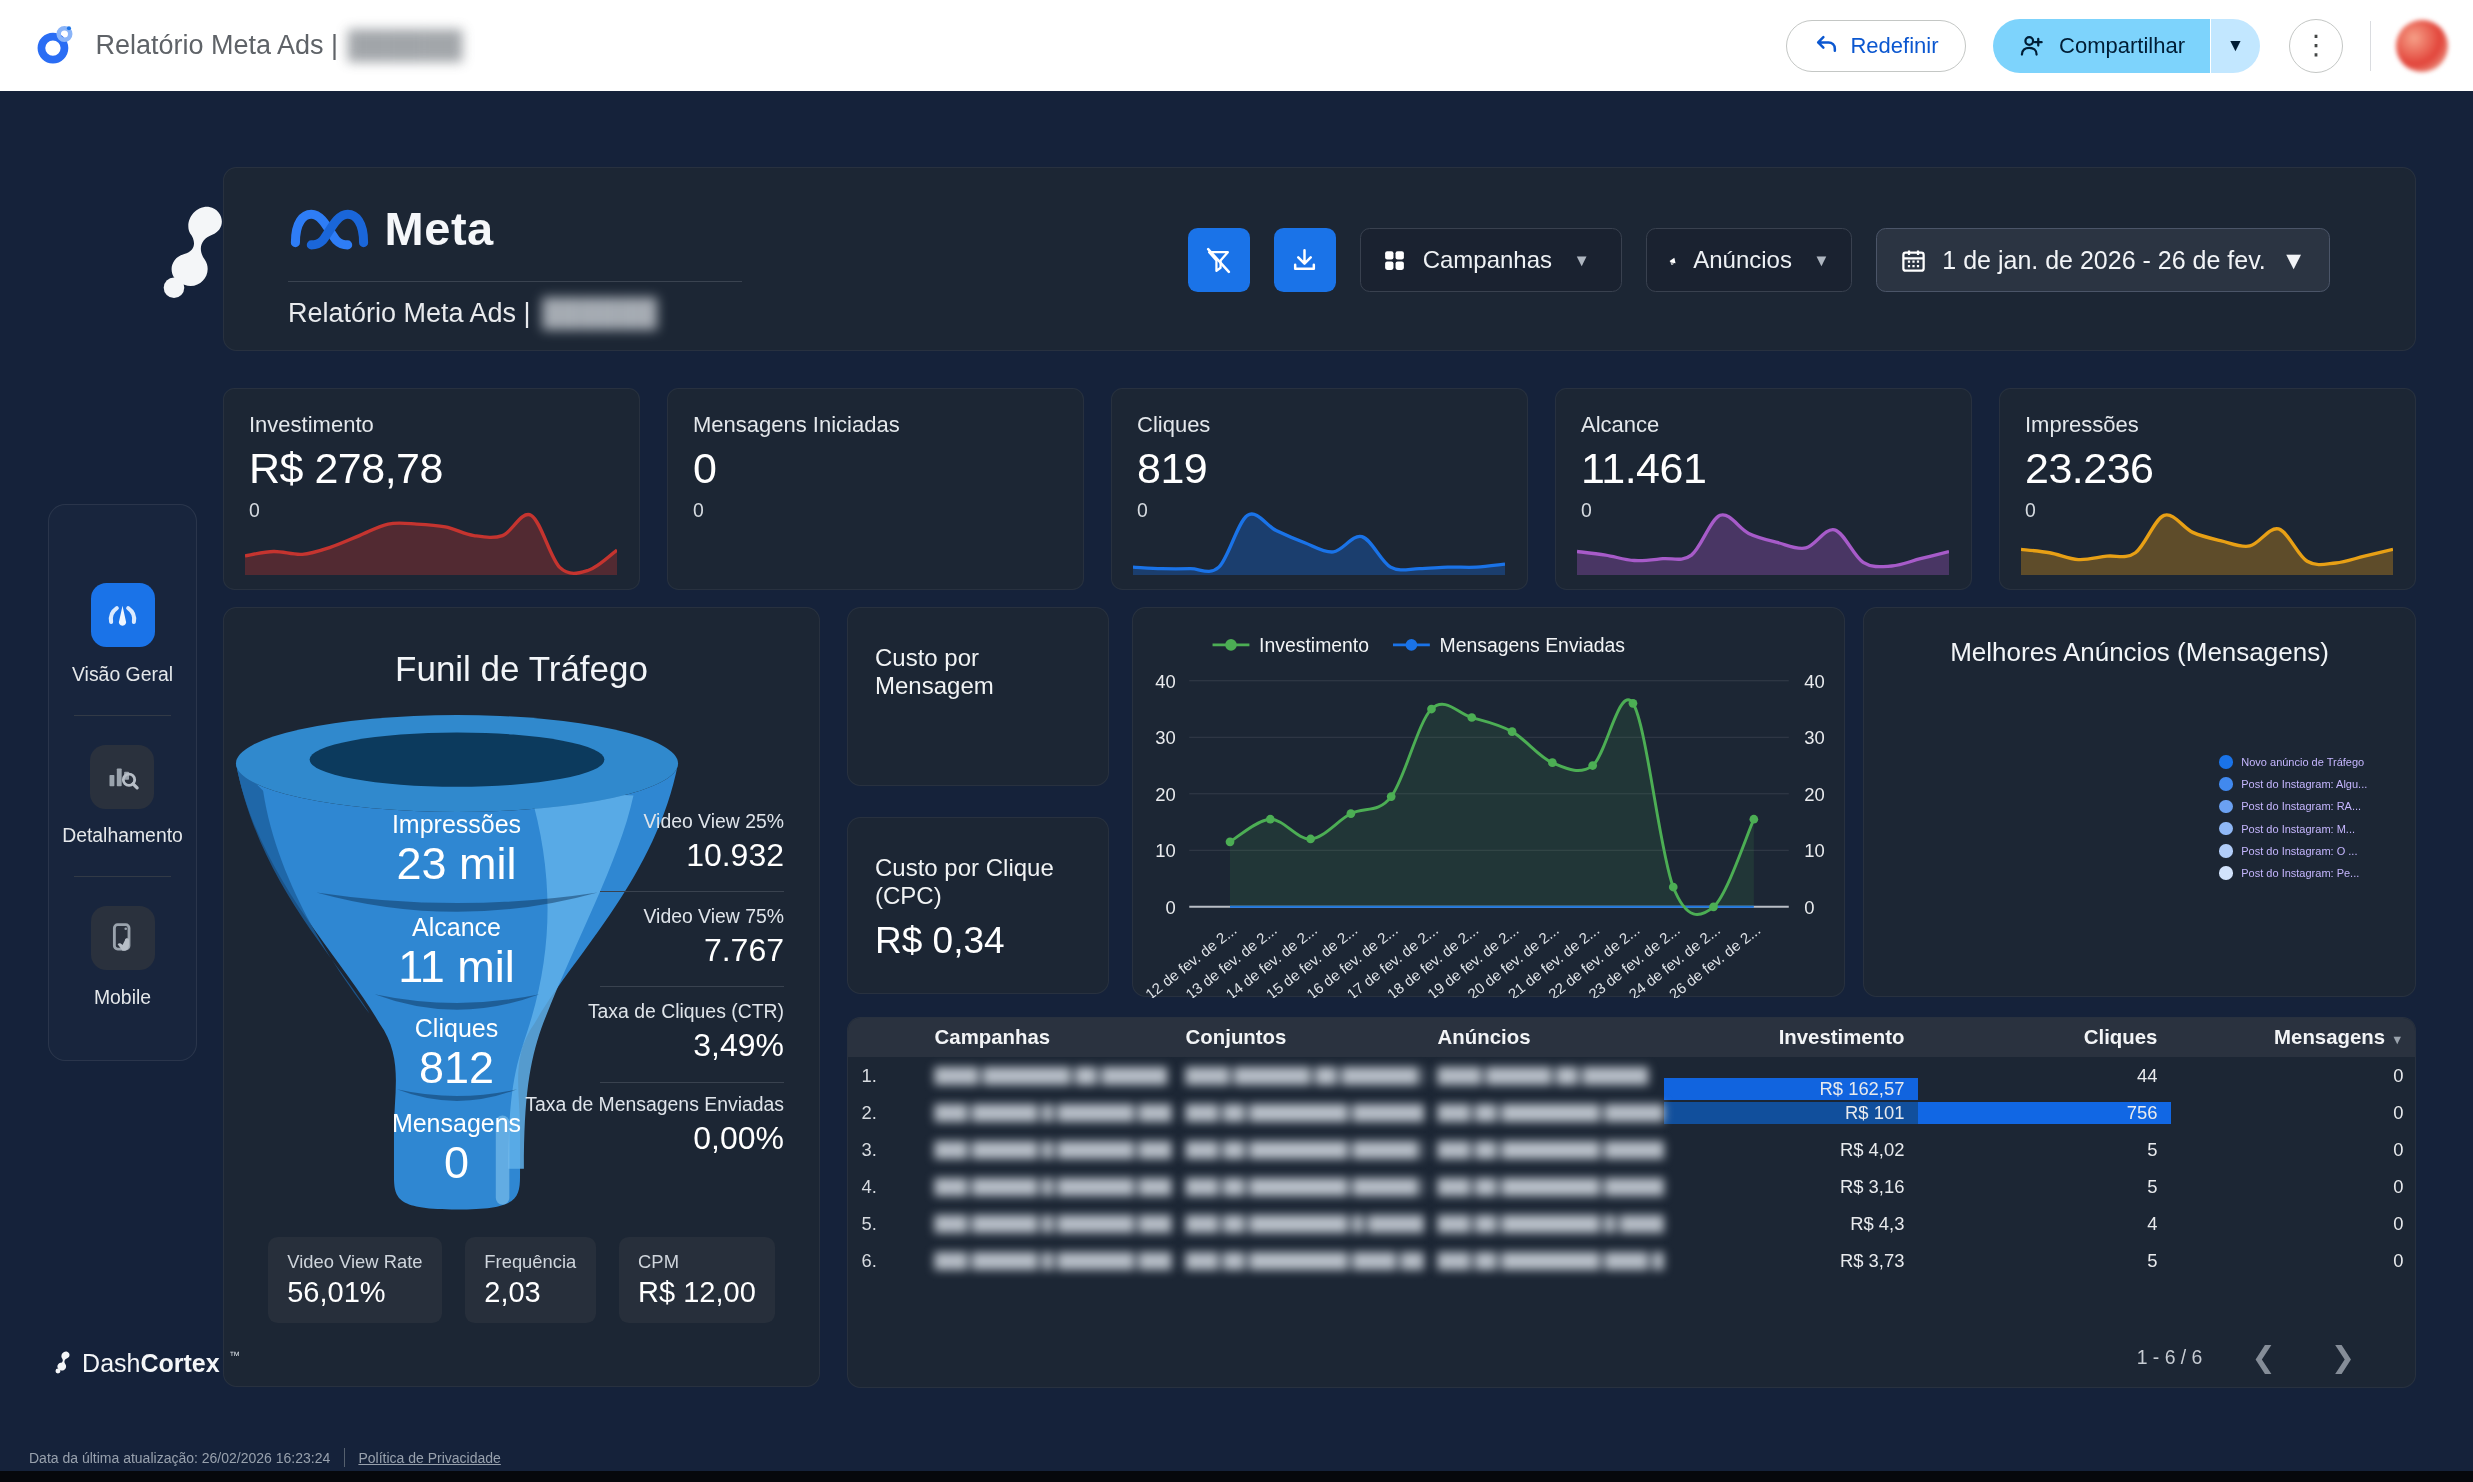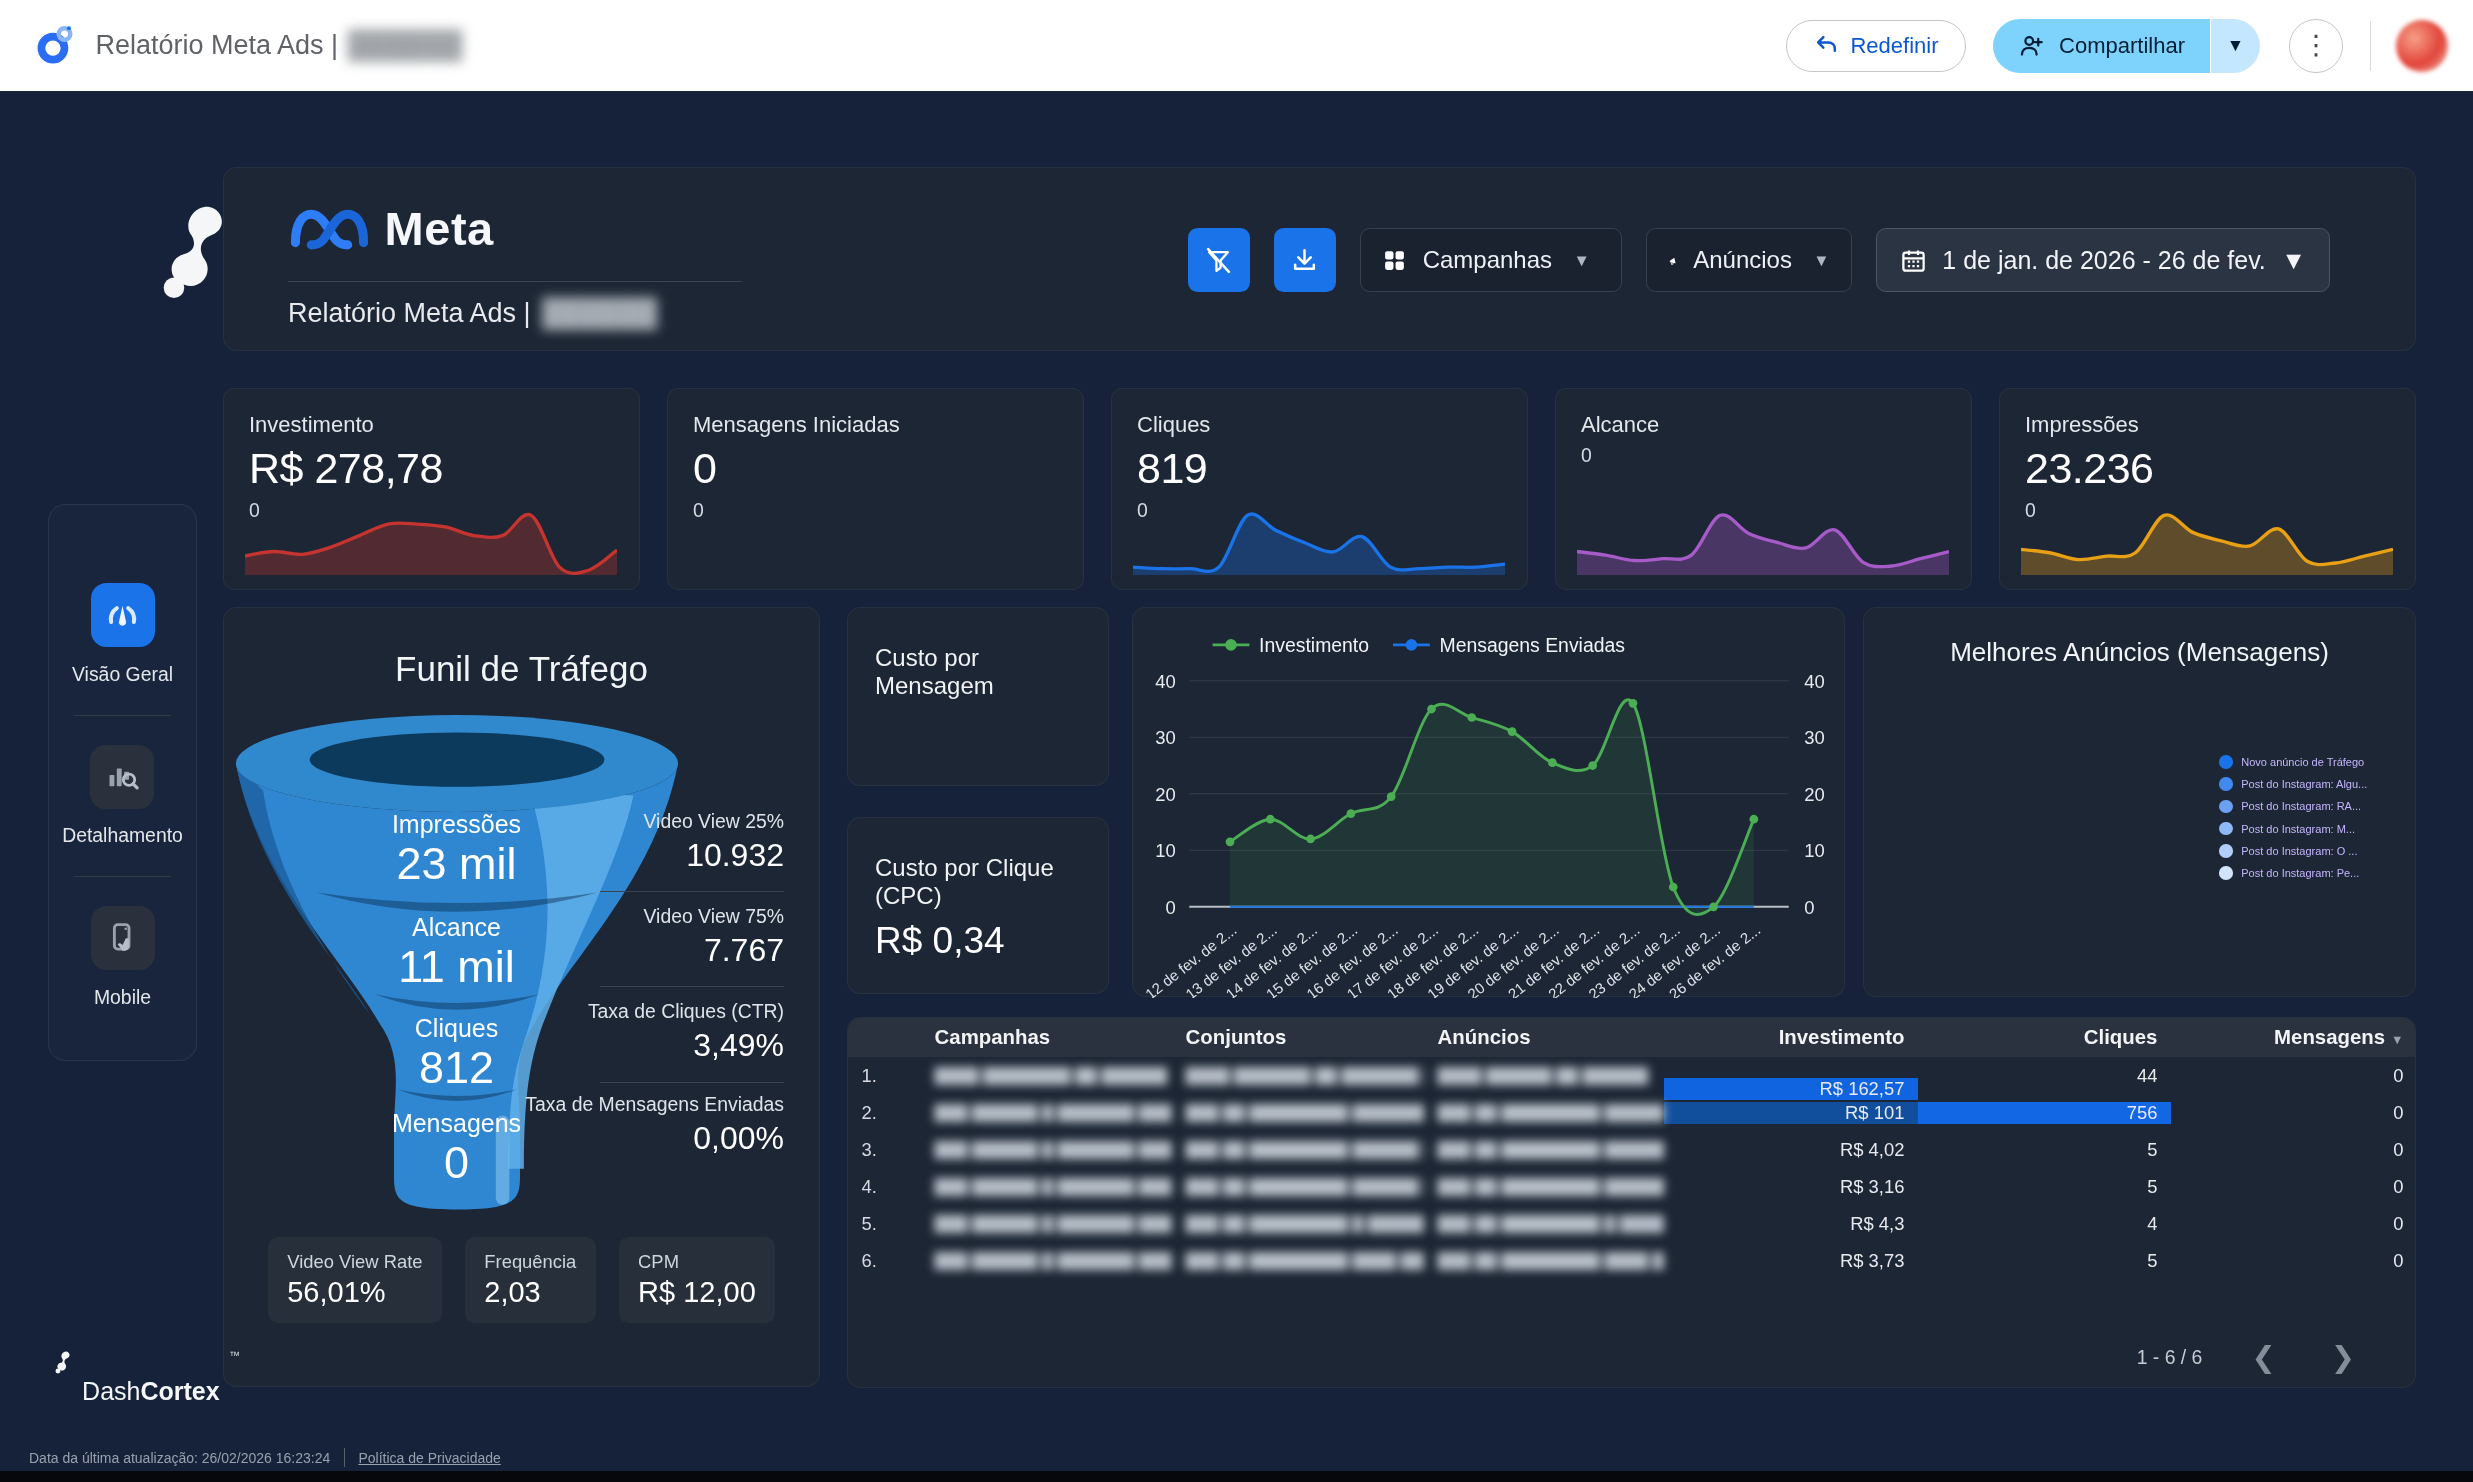--- a/index.html
+++ b/index.html
@@ -98,21 +98,21 @@
   .t-cell{padding:0 13.6px;white-space:nowrap;overflow:hidden;}
   .t-right{text-align:right;}
   .t-num{color:#d7dbe0;padding-left:13.6px;}
   .t-blur{filter:blur(4.9px);color:#b9c0c9;font-size:15.5px;}
   .sort-arrow{font-size:12.6px;color:#9aa3ad;margin-left:5.8px;}
   .pager{position:absolute;right:54px;bottom:13.6px;display:flex;align-items:center;gap:43px;
          font-size:19.4px;color:#c7ccd3;}
   .pg-chev{color:#858d98;font-size:29px;line-height:1;cursor:pointer;background:none;border:none;}
   
   .dc-bottom{position:absolute;left:53px;top:1258px;display:flex;align-items:flex-start;gap:7.8px;color:#fff;}
-  .dcb-text{font-size:25px;color:#f4f6f8;margin-top:28px;}
+  .dcb-text{font-size:25px;color:#f4f6f8;}
   .dcb-text b{font-weight:bold;}
   .tm{font-size:10.7px;color:#cfd5dc;margin-left:1.9px;}
   .footer{position:absolute;left:29px;top:1357px;font-size:14px;color:#98a1ad;display:flex;align-items:center;}
   .footer .sep{width:1px;height:19.4px;background:#55606e;margin:0 13.6px;}
   .footer a{color:#98a1ad;text-decoration:underline;cursor:pointer;}
   .bottom-strip{position:absolute;left:0;top:1471px;width:2473px;height:11.6px;background:#06080c;}
 </style>
 </head>
 <body>
 
@@ -239,20 +239,21 @@
         <div class="lb">Cliques</div>
         <div class="val">819</div>
         <div class="sub">0</div>
         <svg preserveAspectRatio="none" viewBox="0 0 380 76">
             <path d="M0 65.5672514619883 C4.9 65.8 19.5 66.9 29.2 67.2 C39.0 67.4 48.7 67.4 58.5 67.2 C68.2 66.9 77.9 74.9 87.7 65.6 C97.4 56.2 107.2 17.3 116.9 10.9 C126.7 4.5 136.4 22.1 146.2 27.0 C155.9 31.8 165.6 36.1 175.4 39.8 C185.1 43.6 194.9 50.6 204.6 49.5 C214.4 48.4 224.1 30.7 233.8 33.4 C243.6 36.1 253.3 59.9 263.1 65.6 C272.8 71.2 282.6 67.2 292.3 67.2 C302.1 67.2 311.8 65.8 321.5 65.6 C331.3 65.3 341.0 66.1 350.8 65.6 C360.5 65.0 375.1 62.9 380.0 62.4 L380 74 L0 74 Z" fill="#1a73e8" fill-opacity="0.32"></path>
             <path d="M0 65.5672514619883 C4.9 65.8 19.5 66.9 29.2 67.2 C39.0 67.4 48.7 67.4 58.5 67.2 C68.2 66.9 77.9 74.9 87.7 65.6 C97.4 56.2 107.2 17.3 116.9 10.9 C126.7 4.5 136.4 22.1 146.2 27.0 C155.9 31.8 165.6 36.1 175.4 39.8 C185.1 43.6 194.9 50.6 204.6 49.5 C214.4 48.4 224.1 30.7 233.8 33.4 C243.6 36.1 253.3 59.9 263.1 65.6 C272.8 71.2 282.6 67.2 292.3 67.2 C302.1 67.2 311.8 65.8 321.5 65.6 C331.3 65.3 341.0 66.1 350.8 65.6 C360.5 65.0 375.1 62.9 380.0 62.4" fill="none" stroke="#1a73e8" stroke-width="3.5"></path>
           </svg>
       </div>
       <div class="kpi">
         <div class="lb">Alcance</div>
+        <div class="val">11.461</div>
         <div class="sub">0</div>
         <svg preserveAspectRatio="none" viewBox="0 0 380 76">
             <path d="M0 49.083333333333336 C4.9 49.7 19.5 51.3 29.2 52.9 C39.0 54.5 48.7 58.0 58.5 58.6 C68.2 59.3 77.9 57.7 87.7 56.7 C97.4 55.8 107.2 60.5 116.9 52.9 C126.7 45.3 136.4 14.7 146.2 10.9 C155.9 7.1 165.6 25.2 175.4 30.0 C185.1 34.8 194.9 37.0 204.6 39.5 C214.4 42.1 224.1 47.5 233.8 45.3 C243.6 43.0 253.3 23.6 263.1 26.2 C272.8 28.7 282.6 54.2 292.3 60.5 C302.1 66.9 311.8 65.0 321.5 64.4 C331.3 63.7 341.0 59.3 350.8 56.7 C360.5 54.2 375.1 50.4 380.0 49.1 L380 74 L0 74 Z" fill="#a75bc9" fill-opacity="0.32"></path>
             <path d="M0 49.083333333333336 C4.9 49.7 19.5 51.3 29.2 52.9 C39.0 54.5 48.7 58.0 58.5 58.6 C68.2 59.3 77.9 57.7 87.7 56.7 C97.4 55.8 107.2 60.5 116.9 52.9 C126.7 45.3 136.4 14.7 146.2 10.9 C155.9 7.1 165.6 25.2 175.4 30.0 C185.1 34.8 194.9 37.0 204.6 39.5 C214.4 42.1 224.1 47.5 233.8 45.3 C243.6 43.0 253.3 23.6 263.1 26.2 C272.8 28.7 282.6 54.2 292.3 60.5 C302.1 66.9 311.8 65.0 321.5 64.4 C331.3 63.7 341.0 59.3 350.8 56.7 C360.5 54.2 375.1 50.4 380.0 49.1" fill="none" stroke="#a75bc9" stroke-width="3.5"></path>
           </svg>
       </div>
       <div class="kpi">
         <div class="lb">Impressões</div>
         <div class="val">23.236</div>
         <div class="sub">0</div>

